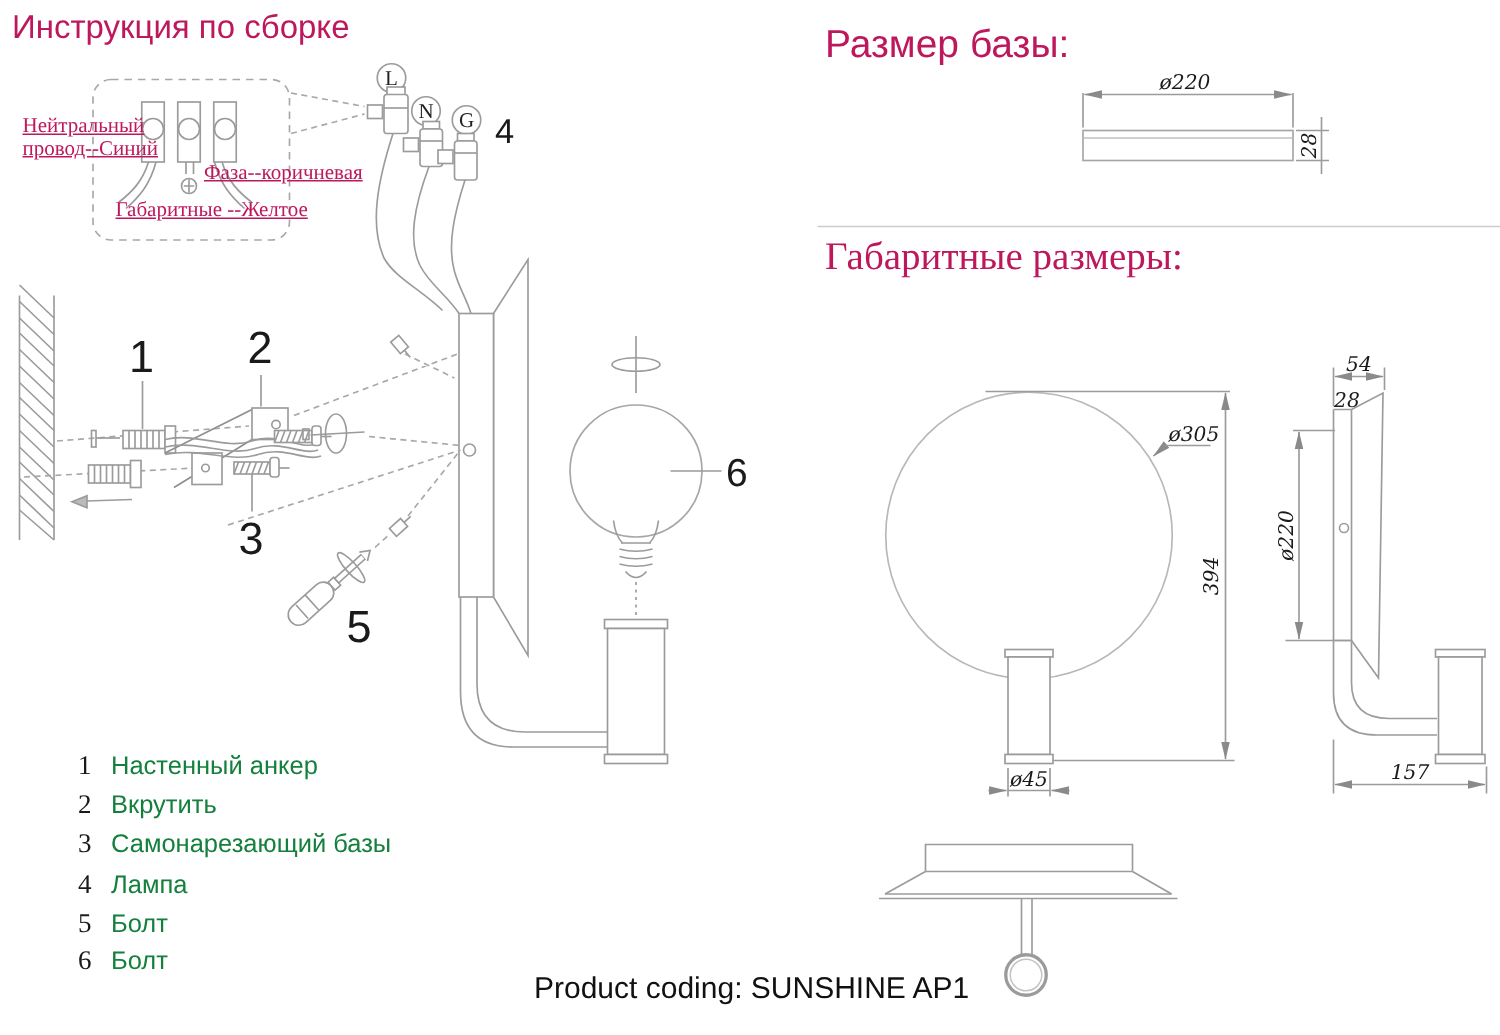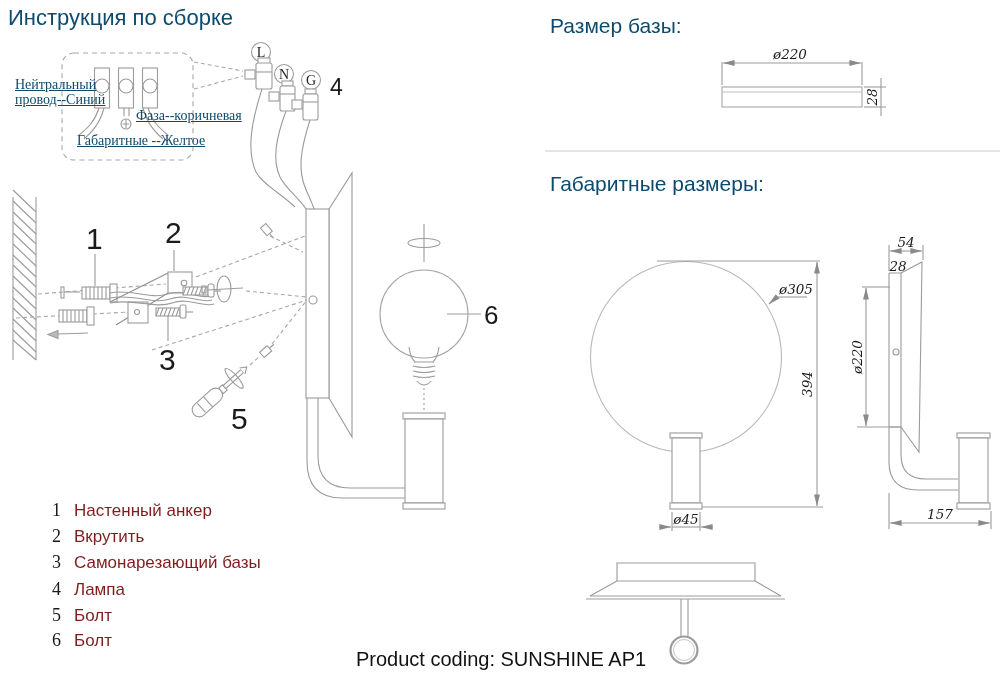--- a/index.html
+++ b/index.html
@@ -1,28 +1,28 @@
 <!DOCTYPE html>
 <html><head>
 <meta charset="utf-8">
 <style>
   html,body{margin:0;padding:0;background:#fff;}
   .canvas{position:relative;width:1000px;height:690px;background:#ffffff;
           font-family:"Liberation Sans",sans-serif;overflow:hidden;}
   .art{position:absolute;left:0;top:0;width:1000px;height:690px;}
-  .t{position:absolute;white-space:nowrap;color:#0c4a6e;}
+  .t{position:absolute;white-space:nowrap;color:#be185d;}
   .title{font-size:22px;}
-  .sec-title{font-size:21px;}
+  .sec-title{font-size:26px;}
   .serif{font-family:"Liberation Serif",serif;font-size:14px;line-height:15px;text-decoration:underline;}
   .callout{font-size:30px;color:#1a1a1a;}
   .callout.small{font-size:23px;}
   .callout.mid{font-size:26px;}
   .legend-row{position:absolute;left:52px;display:flex;align-items:baseline;}
   .legend-num{font-family:"Liberation Serif",serif;font-size:18px;width:22px;color:#1a1a1a;}
-  .legend-label{font-size:17px;color:#7f1d1d;}
+  .legend-label{font-size:17px;color:#15803d;}
   .coding{font-size:20px;color:#111;}
   .dim{font-family:"DejaVu Serif",serif;font-style:italic;font-size:13.5px;fill:#1a1a1a;}
   .svgserif{font-family:"Liberation Serif",serif;font-size:14px;fill:#222;}
 </style>
 </head>
 <body>
 
 <div class="canvas">
 
 <svg class="art" viewBox="0 0 1000 690" fill="none" stroke="#9b9b9b" stroke-width="1.1">
@@ -283,17 +283,17 @@
 <div class="legend-row" style="top:605px;">
   <span class="legend-num">5</span>
   <span class="legend-label">Болт</span>
 </div>
 <div class="legend-row" style="top:630px;">
   <span class="legend-num">6</span>
   <span class="legend-label">Болт</span>
 </div>
 
 <div class="t sec-title" style="left:550px;top:14px;">Размер базы:</div>
-<div class="t sec-title" style="left:550px;top:172px;">Габаритные размеры:</div>
+<div class="t sec-title" style="left:550px;top:156px;font-family:Liberation Serif, serif;">Габаритные размеры:</div>
 
 <div class="t coding" style="left:356px;top:648px;">Product coding: SUNSHINE AP1</div>
 
 </div>
 
 </body></html>

